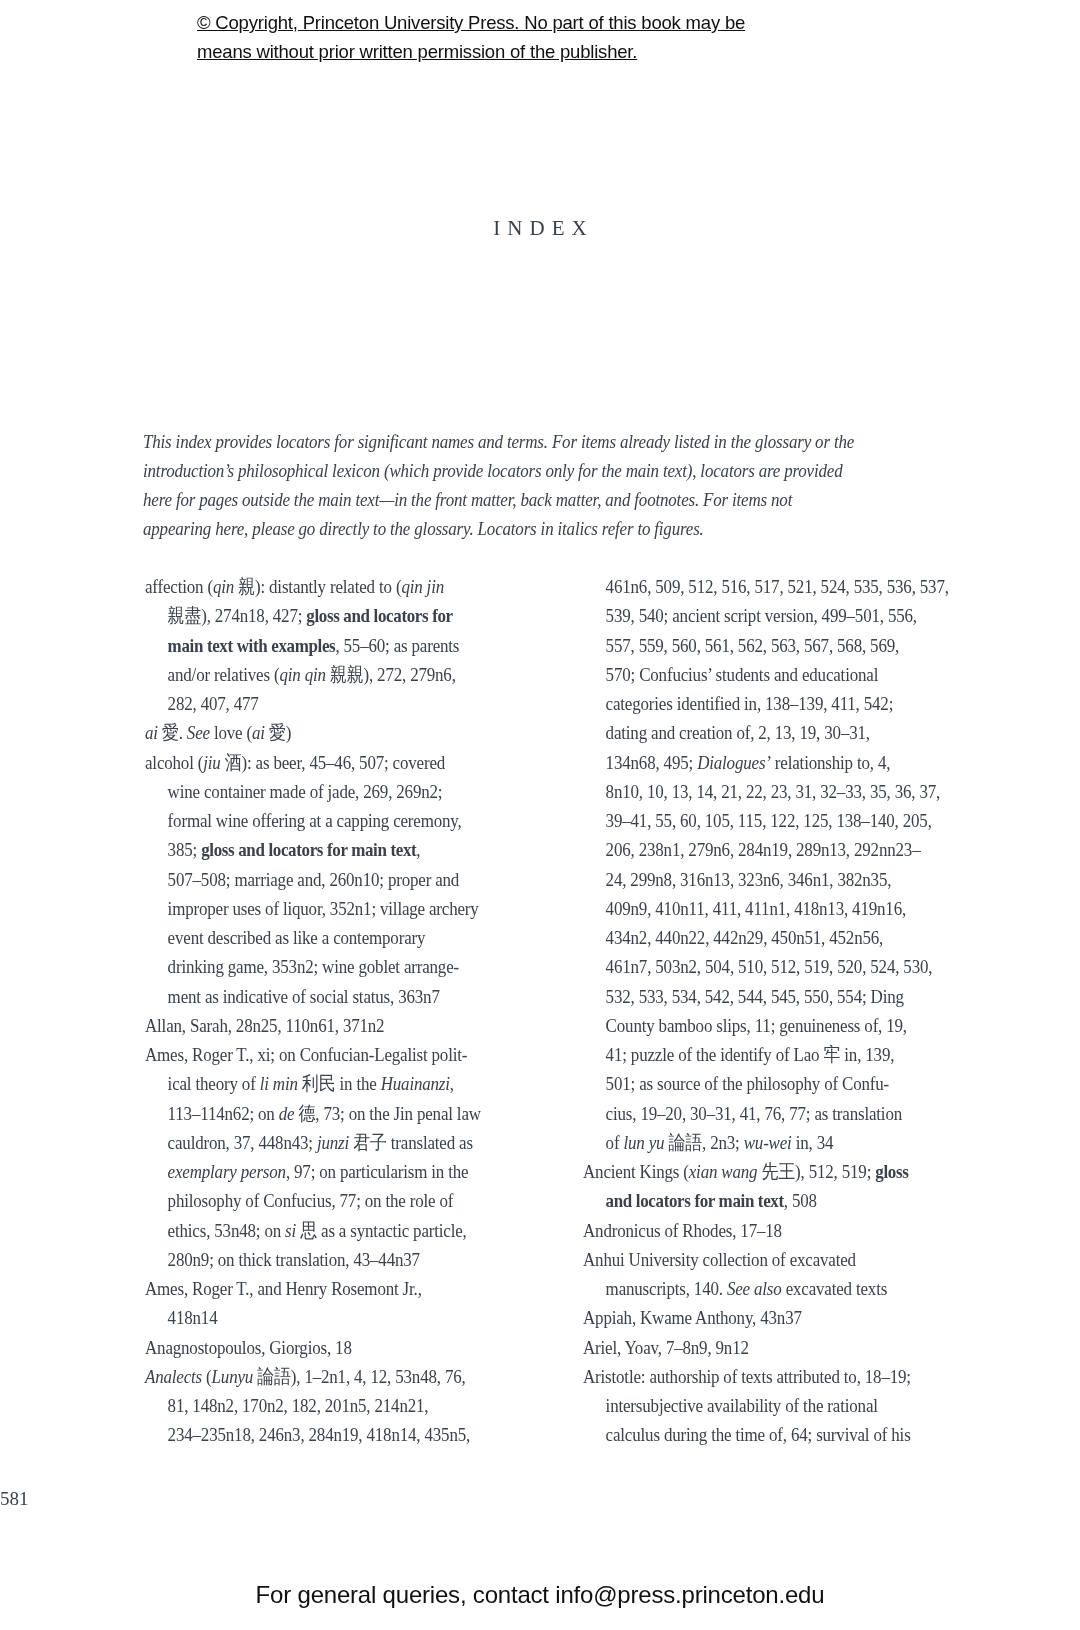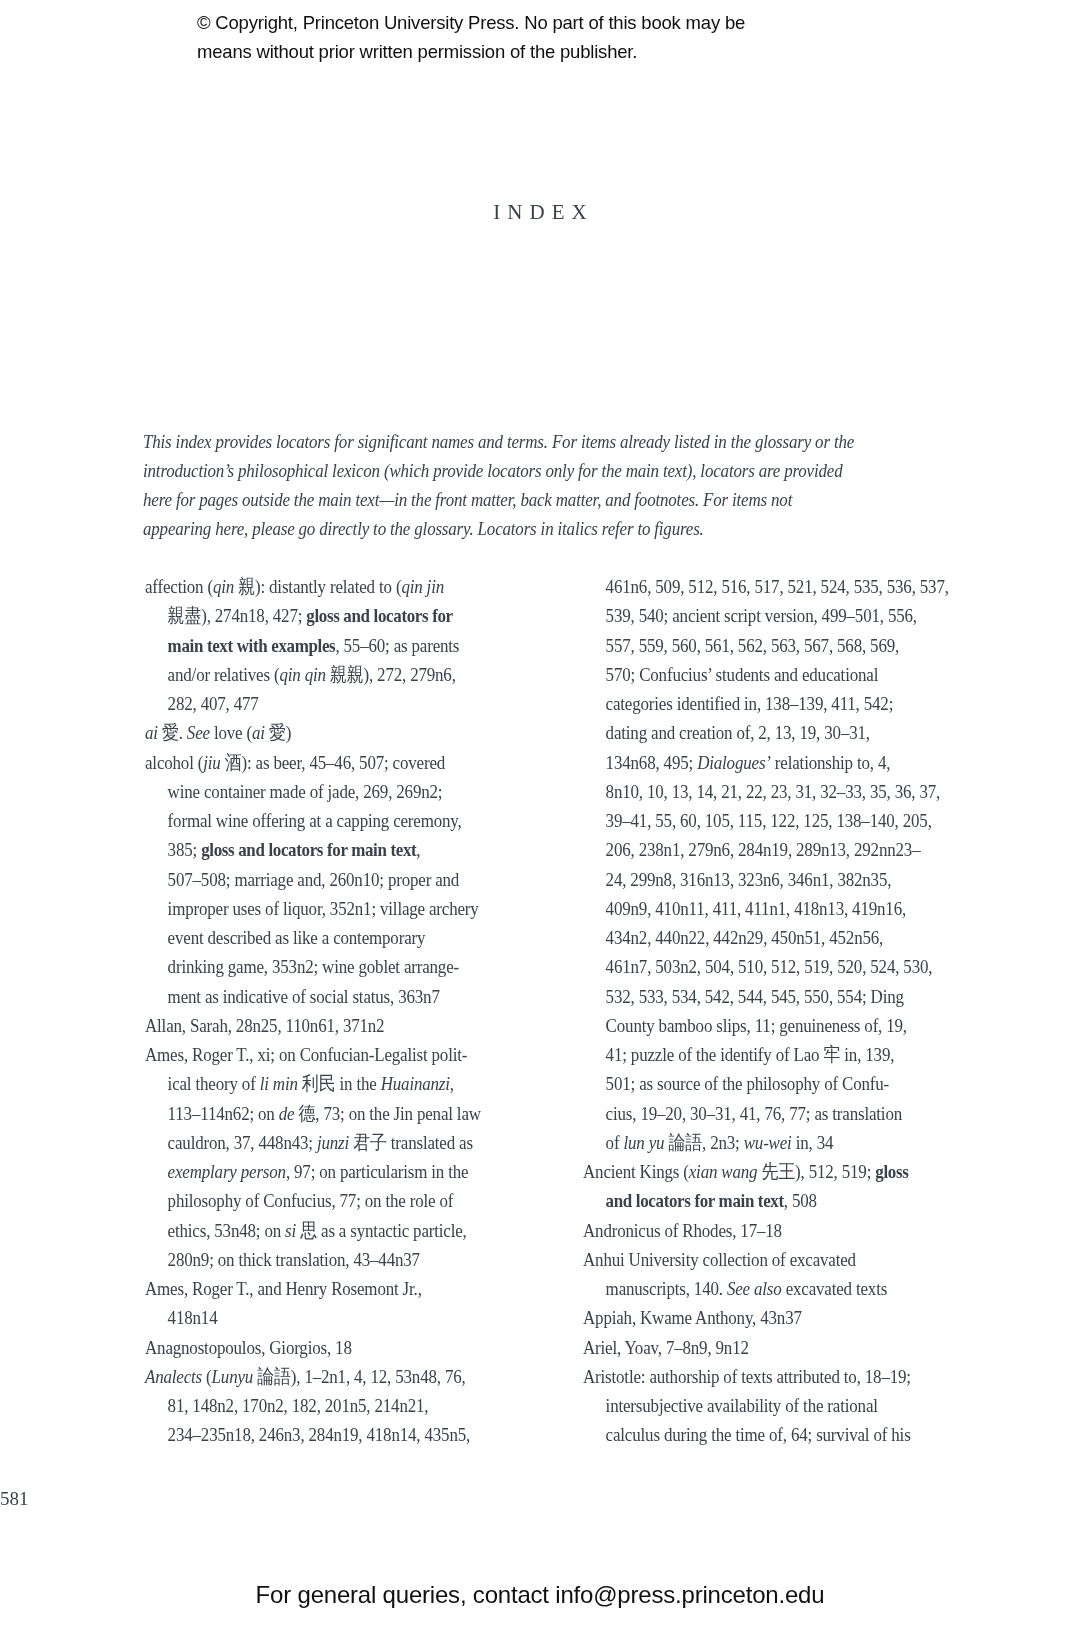--- a/index.html
+++ b/index.html
@@ -10,23 +10,23 @@
     overflow: hidden;
     font-family: "Liberation Serif", "DejaVu Serif", serif;
     color: var(--ink, #3a414b);
   }
   .copyright {
     position: absolute; left: 197px; top: 8px; width: 660px;
     font-family: "Liberation Sans", sans-serif;
     font-size: 18.5px; line-height: 29px; letter-spacing: -0.2px;
     color: var(--meta, #101010);
   }
-  .copyright div { white-space: pre; }
+  .copyright div { white-space: pre; text-decoration: underline; }
   .page-title {
-    position: absolute; top: 200px; left: 0; width: 1080px;
+    position: absolute; top: 216px; left: 0; width: 1080px;
     margin: 0; text-align: center;
     font-weight: normal; font-size: 21px;
     letter-spacing: 7px; text-indent: 7px;
     color: var(--ink, #3a414b);
   }
   .intro {
     position: absolute; left: 143px; top: 427px; width: 920px;
     font-style: italic; font-size: 19.5px; line-height: 29px;
     letter-spacing: -0.2px;
     transform: scaleX(0.87); transform-origin: 0 0;

